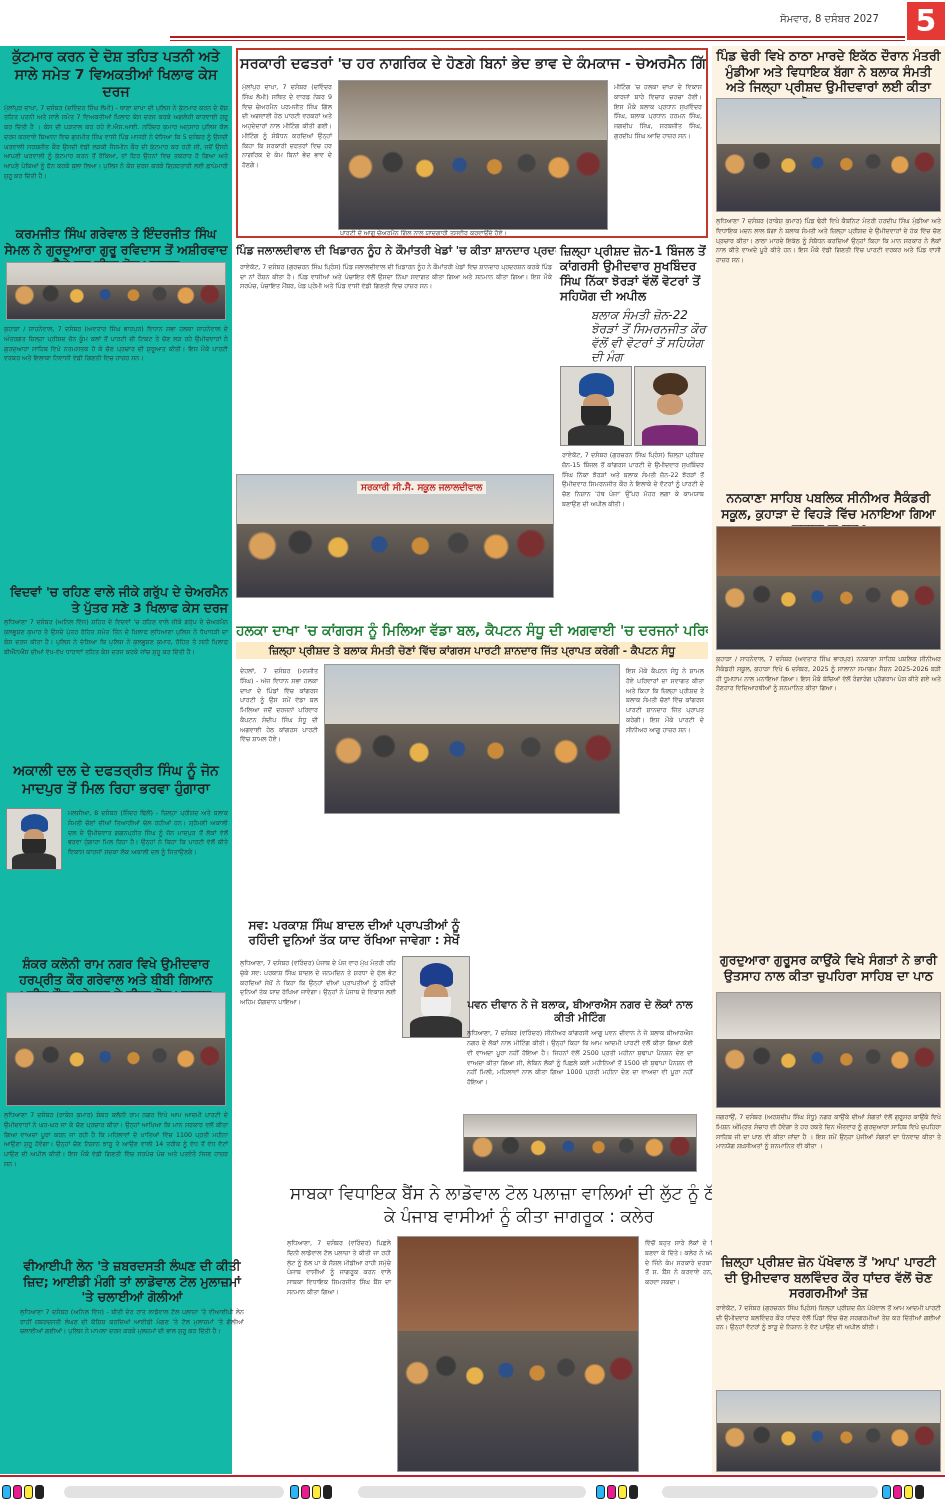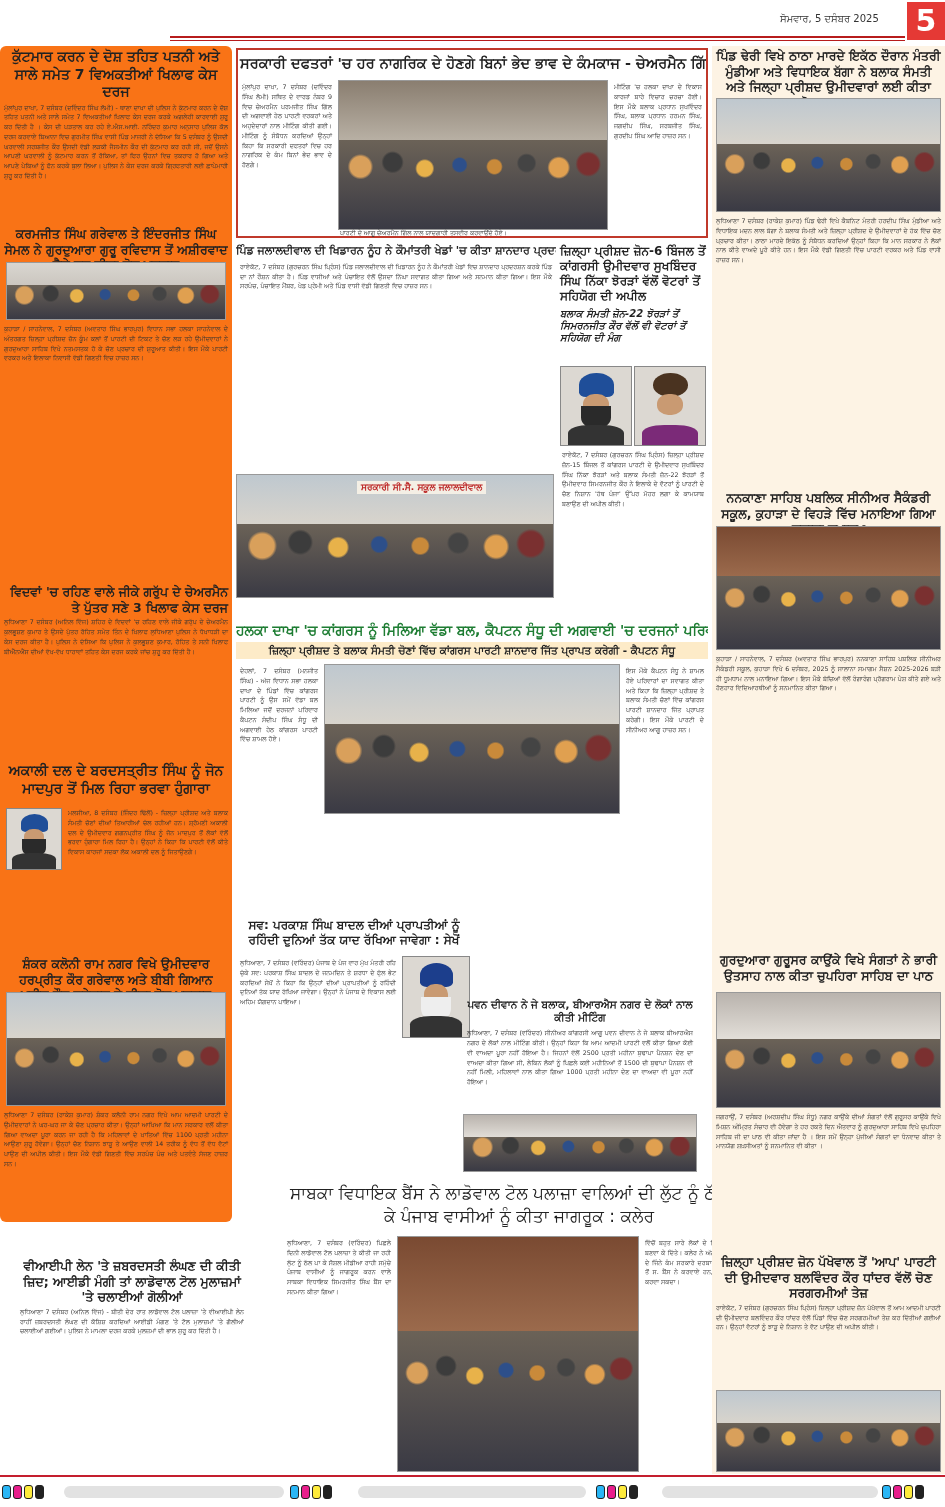--- a/index.html
+++ b/index.html
@@ -10,21 +10,21 @@
   .logo { position: absolute; left: 4px; top: 4px; font-size: 25px; font-weight: bold; color: #c41e2e; letter-spacing: 1px; white-space: nowrap; }
   .logo .flag { display: inline-block; width: 14px; height: 20px; background: #f3b81c; vertical-align: top; margin: 2px 2px 0 4px; clip-path: polygon(0 0, 100% 30%, 0 60%); }
   .logo .mid { color: #3e3e8c; font-size: 18px; }
   .logo .tag { position: absolute; left: 152px; top: 0; font-size: 4px; color: #444; }
   .rule1 { position: absolute; left: 170px; top: 36px; width: 735px; height: 2px; background: #b71c1c; }
   .rule2 { position: absolute; left: 170px; top: 40px; width: 735px; height: 1px; background: #b71c1c; }
   .date { position: absolute; left: 780px; top: 13px; font-size: 10px; color: #333; }
   .pagenum { position: absolute; left: 907px; top: 2px; width: 38px; height: 38px; background: #e53935; color: #fff; font-size: 30px; font-weight: bold; text-align: center; line-height: 38px; }
 
   .col { position: absolute; top: 46px; }
-  .col-left { left: 0; width: 232px; height: 1176px; background: #f97316; border-radius: 6px; }
+  .col-left { left: 0; width: 232px; height: 1428px; background: #14b8a6; }
   .col-mid { left: 236px; width: 472px; height: 1428px; }
   .col-right { left: 712px; width: 233px; height: 1428px; background: #fdf3e4; }
 
   .head { font-weight: bold; text-align: center; line-height: 1.25; color: #222; }
   .h-lg { font-size: 14px; }
   .h-md { font-size: 12.5px; }
   .h-green { color: #1e7d33; }
   .sub { font-size: 11px; font-weight: bold; text-align: center; background: #fdebc8; padding: 2px 0; }
 
   .body-text { font-size: 6.3px; line-height: 1.55; color: #333; text-align: justify; padding: 2px 4px; overflow: hidden; }
@@ -64,21 +64,21 @@
   .reg .marks { position: absolute; top: 11px; display: flex; gap: 2px; }
   .reg .dot { width: 9px; height: 14px; border: 1px solid #222; border-radius: 3px; }
   .reg .bar { position: absolute; top: 12px; height: 12px; border-radius: 6px; background: #e2e2e2; }
 </style>
 </head>
 <body>
 
 <div class="masthead">
   <div class="rule1"></div>
   <div class="rule2"></div>
-  <div class="date">ਸੋਮਵਾਰ, 5 ਦਸੰਬਰ 2025</div>
+  <div class="date">ਸੋਮਵਾਰ, 8 ਦਸੰਬਰ 2027</div>
   <div class="pagenum">5</div>
 </div>
 
 <div class="col col-left">
   <div style="position:absolute;left:0;top:2px;width:232px;height:176px;">
     <div class="head h-lg" style="padding:0 6px;">ਕੁੱਟਮਾਰ ਕਰਨ ਦੇ ਦੋਸ਼ ਤਹਿਤ ਪਤਨੀ ਅਤੇ ਸਾਲੇ ਸਮੇਤ 7 ਵਿਅਕਤੀਆਂ ਖਿਲਾਫ ਕੇਸ ਦਰਜ</div>
     <div class="body-text" style="height:128px;">ਮੁੱਲਾਂਪੁਰ ਦਾਖਾ, 7 ਦਸੰਬਰ (ਦਵਿੰਦਰ ਸਿੰਘ ਲੋਮੀ) - ਥਾਣਾ ਦਾਖਾ ਦੀ ਪੁਲਿਸ ਨੇ ਕੁੱਟਮਾਰ ਕਰਨ ਦੇ ਦੋਸ਼ ਤਹਿਤ ਪਤਨੀ ਅਤੇ ਸਾਲੇ ਸਮੇਤ 7 ਵਿਅਕਤੀਆਂ ਖਿਲਾਫ ਕੇਸ ਦਰਜ ਕਰਕੇ ਅਗਲੇਰੀ ਕਾਰਵਾਈ ਸ਼ੁਰੂ ਕਰ ਦਿੱਤੀ ਹੈ । ਕੇਸ ਦੀ ਪੜਤਾਲ ਕਰ ਰਹੇ ਏ.ਐਸ.ਆਈ. ਨਰਿੰਦਰ ਕੁਮਾਰ ਅਨੁਸਾਰ ਪੁਲਿਸ ਕੋਲ ਦਰਜ ਕਰਵਾਏ ਬਿਆਨਾ ਵਿਚ ਗੁਰਮੀਤ ਸਿੰਘ ਵਾਸੀ ਪਿੰਡ ਮਾਜਰੀ ਨੇ ਦੱਸਿਆ ਕਿ 5 ਦਸੰਬਰ ਨੂੰ ਉਸਦੀ ਘਰਵਾਲੀ ਸਰਬਜੀਤ ਕੌਰ ਉਸਦੀ ਵੱਡੀ ਲੜਕੀ ਜੈਸਮੀਨ ਕੌਰ ਦੀ ਕੁੱਟਮਾਰ ਕਰ ਰਹੀ ਸੀ, ਜਦੋਂ ਉਸਨੇ ਆਪਣੀ ਘਰਵਾਲੀ ਨੂੰ ਕੁੱਟਮਾਰ ਕਰਨ ਤੋਂ ਰੋਕਿਆ, ਤਾਂ ਫਿਰ ਉਹਨਾਂ ਵਿਚ ਤਕਰਾਰ ਹੋ ਗਿਆ ਅਤੇ ਆਪਣੇ ਪੇਕਿਆਂ ਨੂੰ ਫੋਨ ਕਰਕੇ ਬੁਲਾ ਲਿਆ। ਪੁਲਿਸ ਨੇ ਕੇਸ ਦਰਜ ਕਰਕੇ ਗ੍ਰਿਫਤਾਰੀ ਲਈ ਛਾਪੇਮਾਰੀ ਸ਼ੁਰੂ ਕਰ ਦਿੱਤੀ ਹੈ।</div>
   </div>
 
   <div style="position:absolute;left:0;top:180px;width:232px;height:360px;">
@@ -88,21 +88,21 @@
       </div>
     <div class="body-text" style="position:absolute;top:96px;left:0;width:232px;height:260px;">ਕੁਹਾੜਾ / ਸਾਹਨੇਵਾਲ, 7 ਦਸੰਬਰ (ਅਵਤਾਰ ਸਿੰਘ ਭਾਰਪੁਰ) ਵਿਧਾਨ ਸਭਾ ਹਲਕਾ ਸਾਹਨੇਵਾਲ ਦੇ ਅੰਤਰਗਤ ਜ਼ਿਲ੍ਹਾ ਪ੍ਰੀਸ਼ਦ ਜ਼ੋਨ ਕੂੰਮ ਕਲਾਂ ਤੋਂ ਪਾਰਟੀ ਦੀ ਟਿਕਟ ਤੇ ਚੋਣ ਲੜ ਰਹੇ ਉਮੀਦਵਾਰਾਂ ਨੇ ਗੁਰਦੁਆਰਾ ਸਾਹਿਬ ਵਿਖੇ ਨਤਮਸਤਕ ਹੋ ਕੇ ਚੋਣ ਪ੍ਰਚਾਰ ਦੀ ਸ਼ੁਰੂਆਤ ਕੀਤੀ। ਇਸ ਮੌਕੇ ਪਾਰਟੀ ਵਰਕਰ ਅਤੇ ਇਲਾਕਾ ਨਿਵਾਸੀ ਵੱਡੀ ਗਿਣਤੀ ਵਿਚ ਹਾਜ਼ਰ ਸਨ।</div>
   </div>
 
   <div style="position:absolute;left:0;top:538px;width:232px;height:176px;">
     <div class="head h-md" style="padding:0 4px;text-align:right;">ਵਿਦਵਾਂ 'ਚ ਰਹਿਣ ਵਾਲੇ ਜੀਕੇ ਗਰੁੱਪ ਦੇ ਚੇਅਰਮੈਨ ਤੇ ਪੁੱਤਰ ਸਣੇ 3 ਖਿਲਾਫ ਕੇਸ ਦਰਜ</div>
     <div class="body-text" style="height:142px;">ਲੁਧਿਆਣਾ 7 ਦਸੰਬਰ (ਅਨਿਲ ਵਿੱਜ) ਸ਼ਹਿਰ ਦੇ ਵਿਦਵਾਂ 'ਚ ਰਹਿਣ ਵਾਲੇ ਜੀਕੇ ਗਰੁੱਪ ਦੇ ਚੇਅਰਮੈਨ ਕੁਲਭੂਸ਼ਣ ਕੁਮਾਰ ਤੇ ਉਸਦੇ ਪੁੱਤਰ ਰੋਹਿਤ ਸਮੇਤ ਤਿੰਨ ਦੇ ਖਿਲਾਫ ਲੁਧਿਆਣਾ ਪੁਲਿਸ ਨੇ ਧੋਖਾਧੜੀ ਦਾ ਕੇਸ ਦਰਜ ਕੀਤਾ ਹੈ। ਪੁਲਿਸ ਨੇ ਦੱਸਿਆ ਕਿ ਪੁਲਿਸ ਨੇ ਕੁਲਭੂਸ਼ਣ ਕੁਮਾਰ, ਰੋਹਿਤ ਤੇ ਸਨੀ ਖਿਲਾਫ ਬੀਐੱਨਐੱਸ ਦੀਆਂ ਵੱਖ-ਵੱਖ ਧਾਰਾਵਾਂ ਤਹਿਤ ਕੇਸ ਦਰਜ ਕਰਕੇ ਜਾਂਚ ਸ਼ੁਰੂ ਕਰ ਦਿੱਤੀ ਹੈ।</div>
   </div>
 
   <div style="position:absolute;left:0;top:716px;width:232px;height:186px;">
-    <div class="head h-lg" style="padding:0 4px;">ਅਕਾਲੀ ਦਲ ਦੇ ਬਰਦਸਤ੍ਰੀਤ ਸਿੰਘ ਨੂੰ ਜੋਨ ਮਾਦਪੁਰ ਤੋਂ ਮਿਲ ਰਿਹਾ ਭਰਵਾ ਹੁੰਗਾਰਾ</div>
+    <div class="head h-lg" style="padding:0 4px;">ਅਕਾਲੀ ਦਲ ਦੇ ਦਫਤਰ੍ਰੀਤ ਸਿੰਘ ਨੂੰ ਜੋਨ ਮਾਦਪੁਰ ਤੋਂ ਮਿਲ ਰਿਹਾ ਭਰਵਾ ਹੁੰਗਾਰਾ</div>
     <div class="portrait" style="position:absolute;left:6px;top:46px;width:56px;height:62px;">
       <div class="turban"></div>
         <div class="face"></div>
         <div class="beard"></div>
         <div class="torso"></div>
     </div>
     <div class="body-text" style="position:absolute;left:64px;top:44px;width:168px;height:140px;">ਮਲਸੀਆ, 8 ਦਸੰਬਰ (ਜਿੰਦਰ ਢਿੱਲੋਂ) - ਜ਼ਿਲ੍ਹਾ ਪ੍ਰੀਸ਼ਦ ਅਤੇ ਬਲਾਕ ਸੰਮਤੀ ਚੋਣਾਂ ਦੀਆਂ ਤਿਆਰੀਆਂ ਚੱਲ ਰਹੀਆਂ ਹਨ। ਸ਼੍ਰੋਮਣੀ ਅਕਾਲੀ ਦਲ ਦੇ ਉਮੀਦਵਾਰ ਗਗਨਪ੍ਰੀਤ ਸਿੰਘ ਨੂੰ ਜੋਨ ਮਾਦਪੁਰ ਤੋਂ ਲੋਕਾਂ ਵੱਲੋਂ ਭਰਵਾ ਹੁੰਗਾਰਾ ਮਿਲ ਰਿਹਾ ਹੈ। ਉਨ੍ਹਾਂ ਨੇ ਕਿਹਾ ਕਿ ਪਾਰਟੀ ਵੱਲੋਂ ਕੀਤੇ ਵਿਕਾਸ ਕਾਰਜਾਂ ਸਦਕਾ ਲੋਕ ਅਕਾਲੀ ਦਲ ਨੂੰ ਜਿਤਾਉਣਗੇ।</div>
   </div>
 
   <div style="position:absolute;left:0;top:910px;width:232px;height:300px;">
@@ -133,22 +133,22 @@
   <div style="position:absolute;left:0;top:196px;width:320px;height:376px;">
     <div class="head" style="font-size:11px;padding:2px 0;white-space:nowrap;overflow:hidden;">ਪਿੰਡ ਜਲਾਲਦੀਵਾਲ ਦੀ ਖਿਡਾਰਨ ਨੂੰਹ ਨੇ ਕੌਮਾਂਤਰੀ ਖੇਡਾਂ 'ਚ ਕੀਤਾ ਸ਼ਾਨਦਾਰ ਪ੍ਰਦਰਸ਼ਨ</div>
     <div class="body-text" style="height:210px;">ਰਾਏਕੋਟ, 7 ਦਸੰਬਰ (ਗੁਰਚਰਨ ਸਿੰਘ ਪ੍ਰਿੰਸ) ਪਿੰਡ ਜਲਾਲਦੀਵਾਲ ਦੀ ਖਿਡਾਰਨ ਨੂੰਹ ਨੇ ਕੌਮਾਂਤਰੀ ਖੇਡਾਂ ਵਿਚ ਸ਼ਾਨਦਾਰ ਪ੍ਰਦਰਸ਼ਨ ਕਰਕੇ ਪਿੰਡ ਦਾ ਨਾਂ ਰੌਸ਼ਨ ਕੀਤਾ ਹੈ। ਪਿੰਡ ਵਾਸੀਆਂ ਅਤੇ ਪੰਚਾਇਤ ਵੱਲੋਂ ਉਸਦਾ ਨਿੱਘਾ ਸਵਾਗਤ ਕੀਤਾ ਗਿਆ ਅਤੇ ਸਨਮਾਨ ਕੀਤਾ ਗਿਆ। ਇਸ ਮੌਕੇ ਸਰਪੰਚ, ਪੰਚਾਇਤ ਮੈਂਬਰ, ਖੇਡ ਪ੍ਰੇਮੀ ਅਤੇ ਪਿੰਡ ਵਾਸੀ ਵੱਡੀ ਗਿਣਤੀ ਵਿਚ ਹਾਜ਼ਰ ਸਨ।</div>
     <div class="photo outdoor" style="position:absolute;left:0;top:232px;width:318px;height:124px;">
       <div class="crowd"></div>
       <div style="position:absolute;left:120px;top:6px;font-size:9px;font-weight:bold;color:#b22;background:#f4efe5;padding:1px 4px;">ਸਰਕਾਰੀ ਸੀ.ਸੈ. ਸਕੂਲ ਜਲਾਲਦੀਵਾਲ</div>
     </div>
   </div>
 
   <div style="position:absolute;left:322px;top:196px;width:150px;height:376px;background:#fff;">
-    <div class="head" style="font-size:12px;text-align:left;padding:2px 2px;">ਜ਼ਿਲ੍ਹਾ ਪ੍ਰੀਸ਼ਦ ਜ਼ੋਨ-6 ਬਿੰਜਲ ਤੋਂ ਕਾਂਗਰਸੀ ਉਮੀਦਵਾਰ ਸੁਖਬਿੰਦਰ ਸਿੰਘ ਨਿੱਕਾ ਝੋਰੜਾਂ ਵੱਲੋਂ ਵੋਟਰਾਂ ਤੋਂ ਸਹਿਯੋਗ ਦੀ ਅਪੀਲ</div>
-    <div style="font-size:10px;font-weight:bold;font-style:italic;padding:0 2px;margin-top:2px;">ਬਲਾਕ ਸੰਮਤੀ ਜ਼ੋਨ-22 ਝੋਰੜਾਂ ਤੋਂ ਸਿਮਰਨਜੀਤ ਕੌਰ ਵੱਲੋਂ ਵੀ ਵੋਟਰਾਂ ਤੋਂ ਸਹਿਯੋਗ ਦੀ ਮੰਗ</div>
+    <div class="head" style="font-size:12px;text-align:left;padding:2px 2px;">ਜ਼ਿਲ੍ਹਾ ਪ੍ਰੀਸ਼ਦ ਜ਼ੋਨ-1 ਬਿੰਜਲ ਤੋਂ ਕਾਂਗਰਸੀ ਉਮੀਦਵਾਰ ਸੁਖਬਿੰਦਰ ਸਿੰਘ ਨਿੱਕਾ ਝੋਰੜਾਂ ਵੱਲੋਂ ਵੋਟਰਾਂ ਤੋਂ ਸਹਿਯੋਗ ਦੀ ਅਪੀਲ</div>
+    <div style="font-size:12px;font-weight:normal;font-style:italic;padding:0 2px;margin-top:2px;margin-left:31px;">ਬਲਾਕ ਸੰਮਤੀ ਜ਼ੋਨ-22 ਝੋਰੜਾਂ ਤੋਂ ਸਿਮਰਨਜੀਤ ਕੌਰ ਵੱਲੋਂ ਵੀ ਵੋਟਰਾਂ ਤੋਂ ਸਹਿਯੋਗ ਦੀ ਮੰਗ</div>
     <div class="portrait" style="position:absolute;left:2px;top:124px;width:72px;height:80px;">
       <div class="turban"></div>
         <div class="face"></div>
         <div class="beard"></div>
         <div class="torso"></div>
     </div>
     <div class="portrait woman" style="position:absolute;left:76px;top:124px;width:72px;height:80px;">
       <div class="turban"></div>
         <div class="face"></div>
         <div class="torso"></div>

